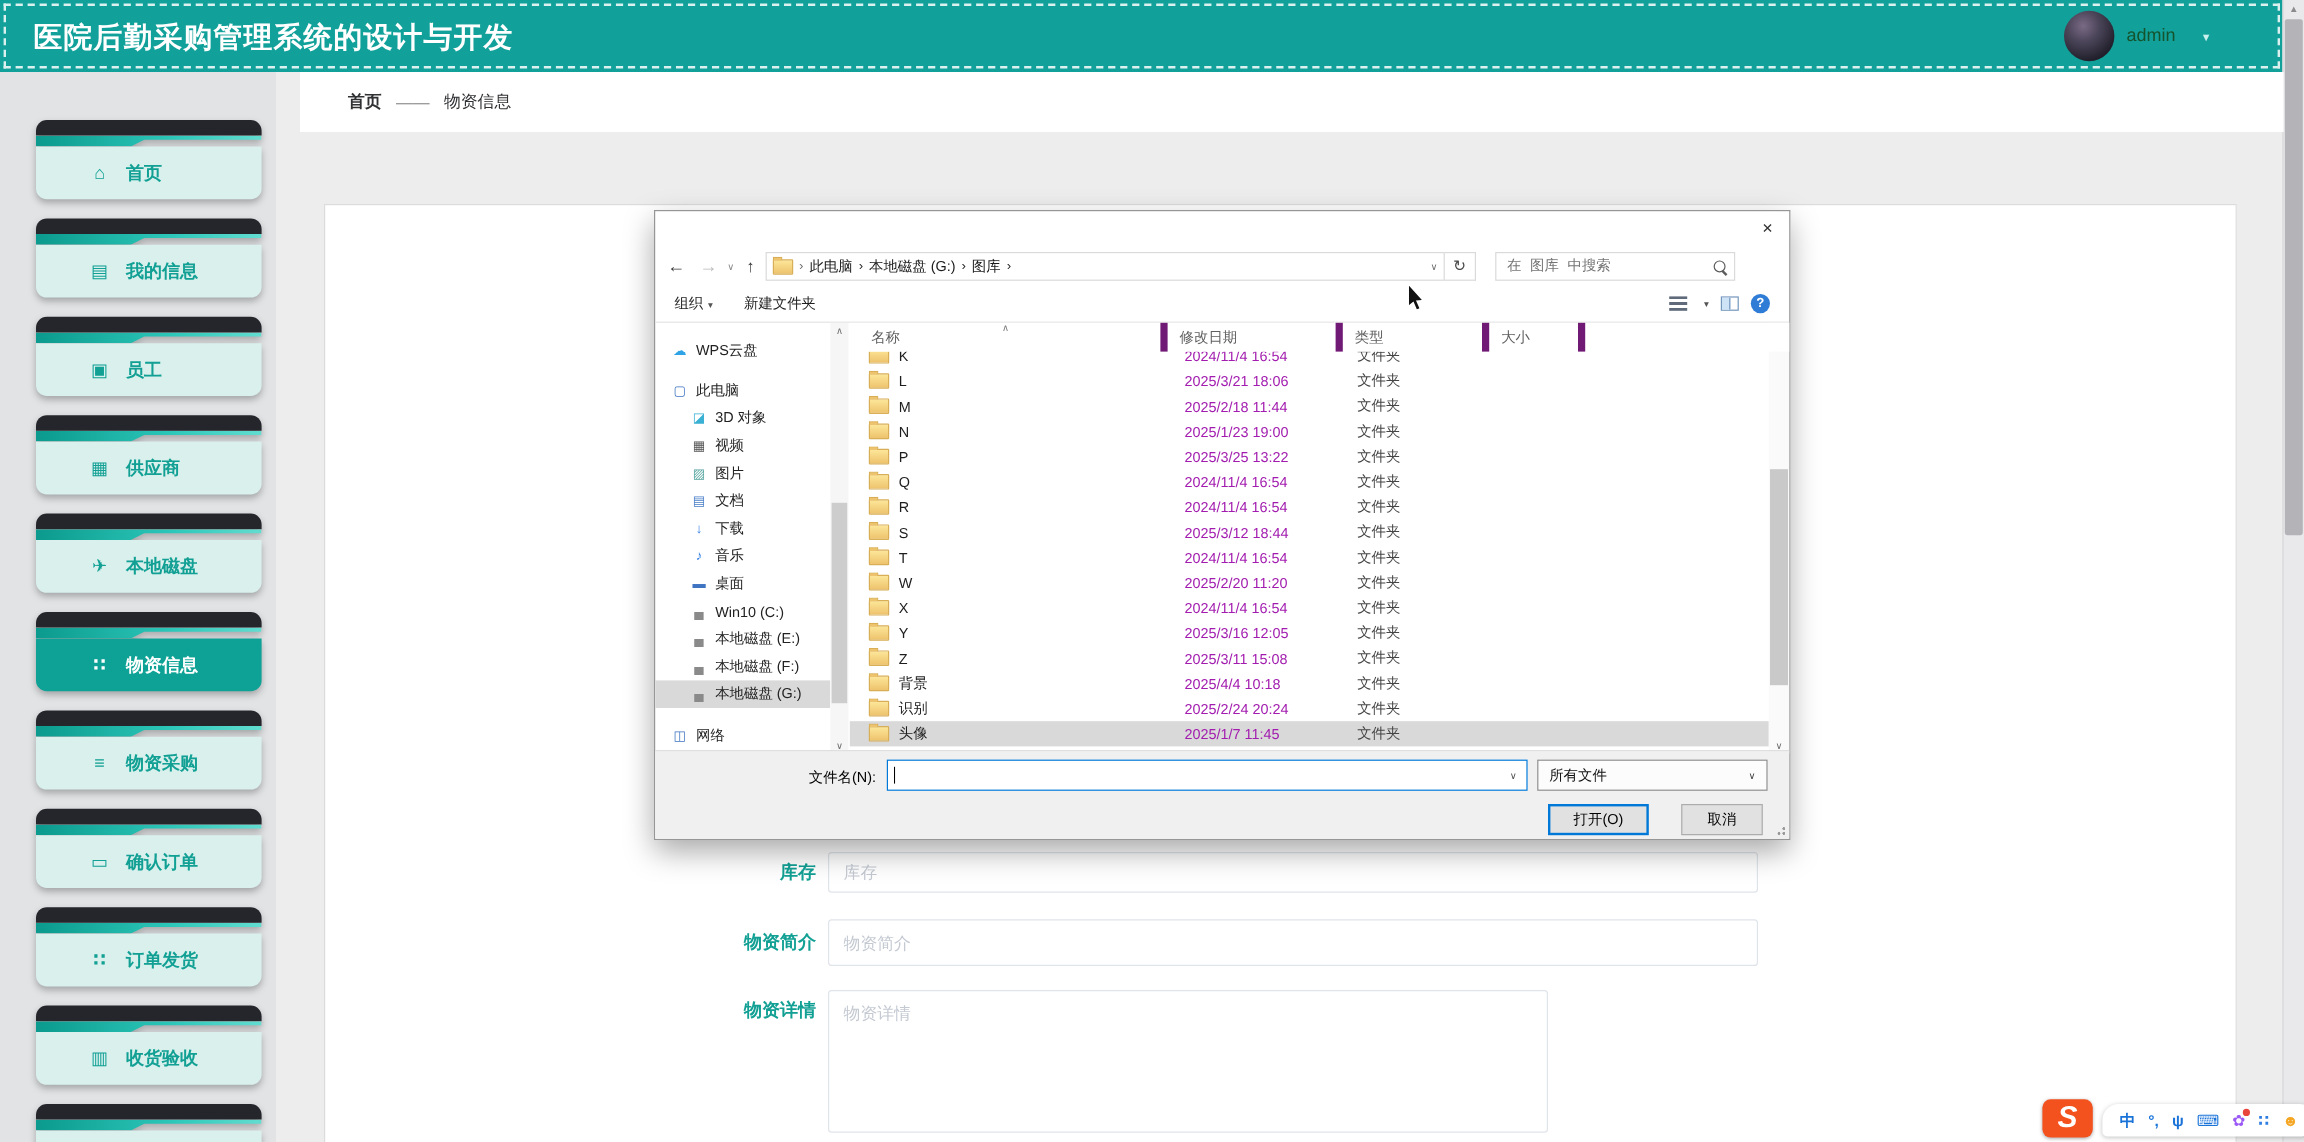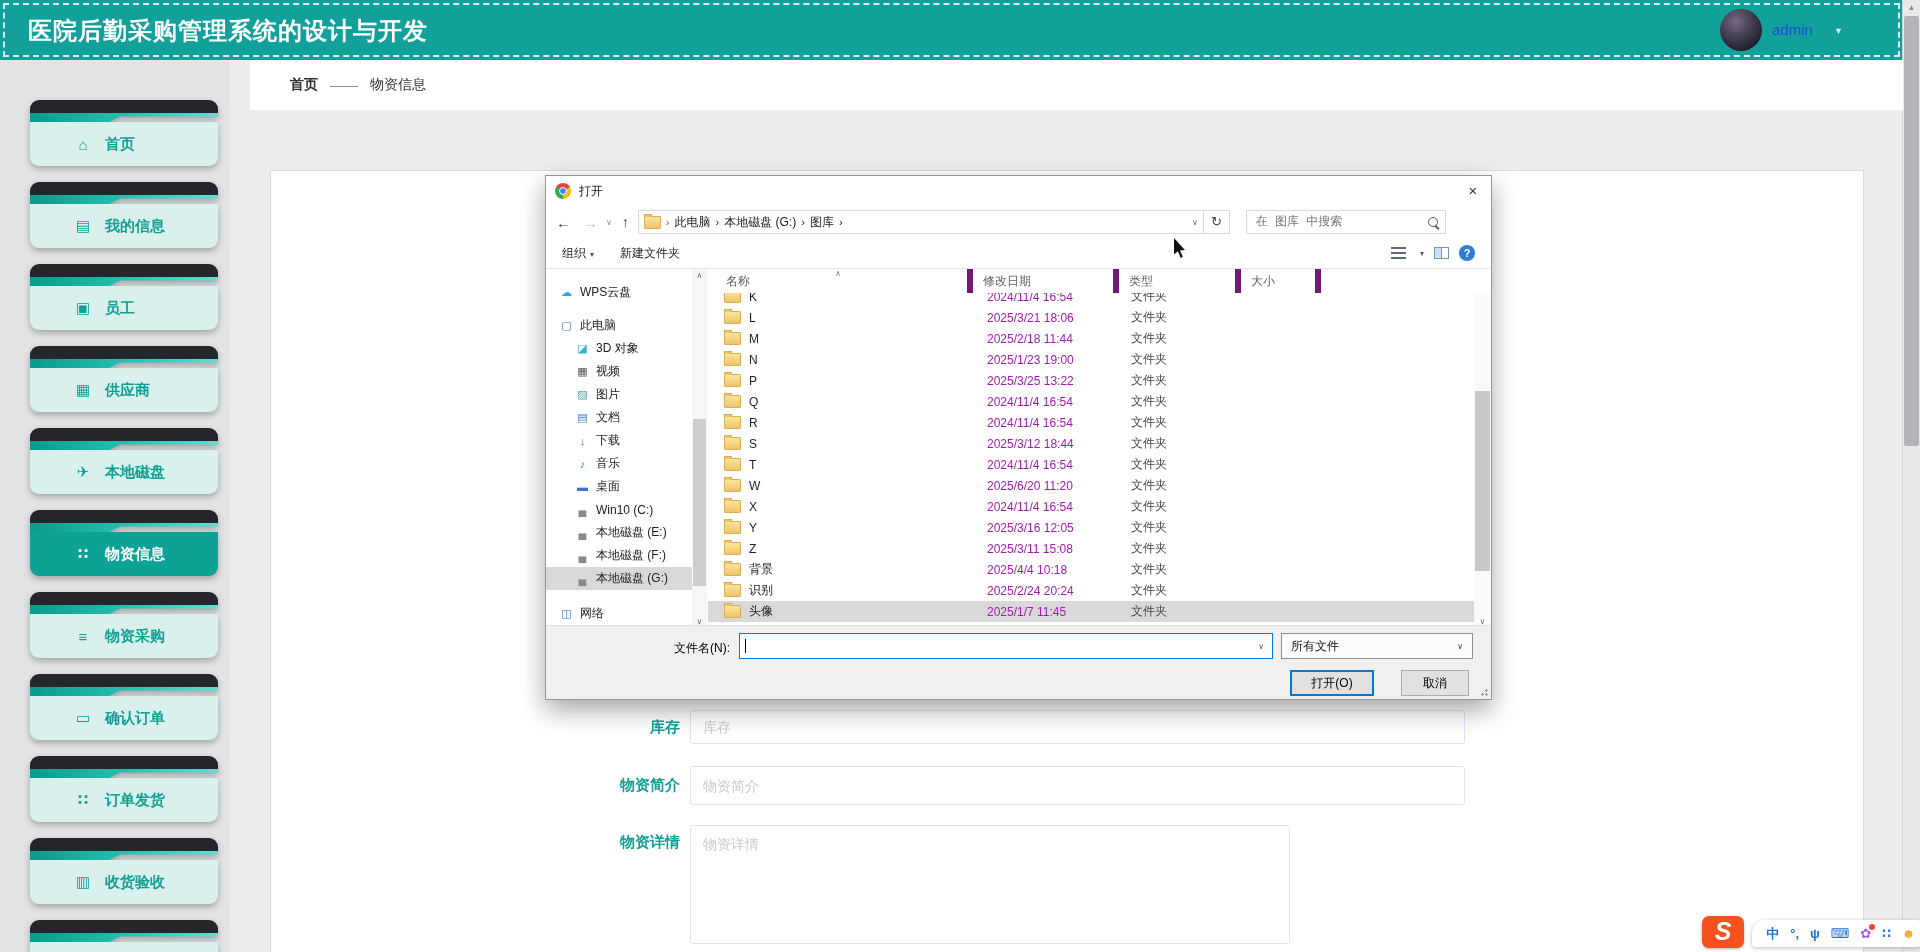--- a/index.html
+++ b/index.html
@@ -5,21 +5,21 @@
   html,body{margin:0;padding:0}
   body{width:1920px;height:952px;overflow:hidden;position:relative;
        font-family:"Liberation Sans","DejaVu Sans",sans-serif;background:#ededee;}
 
   
   .header{position:absolute;left:0;top:0;width:1903px;height:60px;background:#12a19a;}
   .header::after{content:"";position:absolute;inset:3px;border:2px dashed rgba(255,255,255,.85);pointer-events:none;}
   .header-title{position:absolute;left:28px;top:15px;color:#fff;font-size:24px;font-weight:bold;letter-spacing:1px;}
   .avatar{position:absolute;left:1720px;top:9px;width:42px;height:42px;border-radius:50%;
           background:radial-gradient(circle at 38% 30%,#7a6a85 0%,#4a4458 35%,#211f2b 75%);}
-  .admin-label{position:absolute;left:1772px;top:21px;color:#1d4ed8;font-size:15px;}
+  .admin-label{position:absolute;left:1772px;top:21px;color:#14532d;font-size:15px;}
   .admin-caret{position:absolute;left:1834px;top:26px;color:#c9f0ed;font-size:9px;}
 
   
   .page-sb{position:absolute;right:0;top:0;width:17px;height:952px;background:#e9e9eb;border-left:1px solid #d7d7d9;}
   .page-sb .arr{position:absolute;left:0;width:17px;text-align:center;font-size:8px;color:#8b8b8e;}
   .page-sb .arr.up{top:3px}
   .page-sb .thumb{position:absolute;left:1px;top:16px;width:15px;height:430px;background:#b4b4b8;border-radius:2px;}
 
   
   .sidebar{position:absolute;left:0;top:60px;width:230px;height:892px;background:#e2e3e5;overflow:hidden;}
@@ -261,24 +261,20 @@
 
 <div class="card"></div>
 <div class="f-label" style="left:530px;top:718px;">库存</div>
 <input class="f-input" style="left: 690px; top: 710px; width: 775px; height: 34px;" placeholder="库存">
 <div class="f-label" style="left:530px;top:776px;">物资简介</div>
 <input class="f-input" style="left: 690px; top: 766px; width: 775px; height: 39px;" placeholder="物资简介">
 <div class="f-label" style="left:530px;top:833px;">物资详情</div>
 <textarea class="f-input" style="left: 690px; top: 825px; width: 600px; height: 119px;" placeholder="物资详情"></textarea>
 
 <div class="dialog">
-  <div class="dlg-title">
-    <span class="chrome"></span>
-    <span>打开</span>
-  </div>
   <div class="dlg-close">×</div>
 
   <div class="dlg-nav">
     <span class="nav-back">←</span>
     <span class="nav-fwd">→</span>
     <span class="nav-dd">∨</span>
     <span class="nav-up">↑</span>
     <div class="addr">
       <span class="folder-ic"></span>
       <span class="sep">›</span>
@@ -468,21 +464,21 @@
             <span>T</span>
           </span>
         <span class="fc-date">2024/11/4 16:54</span>
         <span class="fc-type">文件夹</span>
       </div>
         <div class="frow">
         <span class="fc-name">
             <span class="folder-ic"></span>
             <span>W</span>
           </span>
-        <span class="fc-date">2025/6/20 11:20</span>
+        <span class="fc-date">2025/2/20 11:20</span>
         <span class="fc-type">文件夹</span>
       </div>
         <div class="frow">
         <span class="fc-name">
             <span class="folder-ic"></span>
             <span>X</span>
           </span>
         <span class="fc-date">2024/11/4 16:54</span>
         <span class="fc-type">文件夹</span>
       </div>

